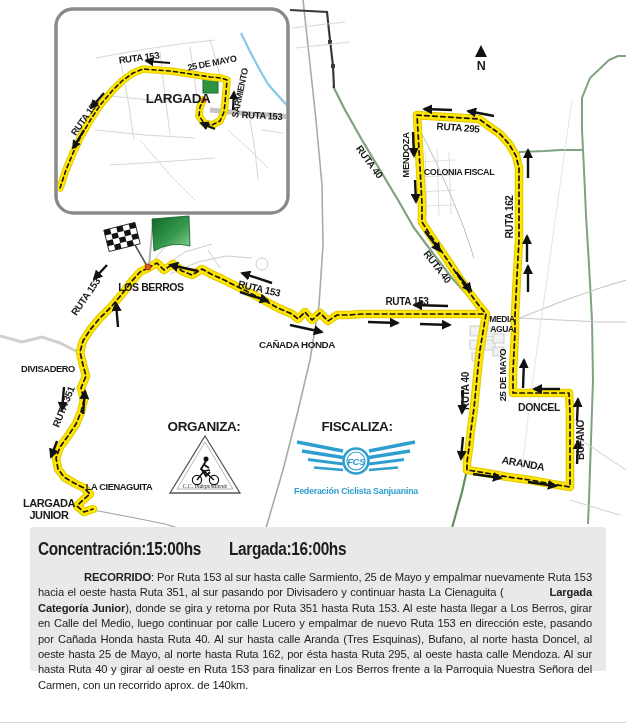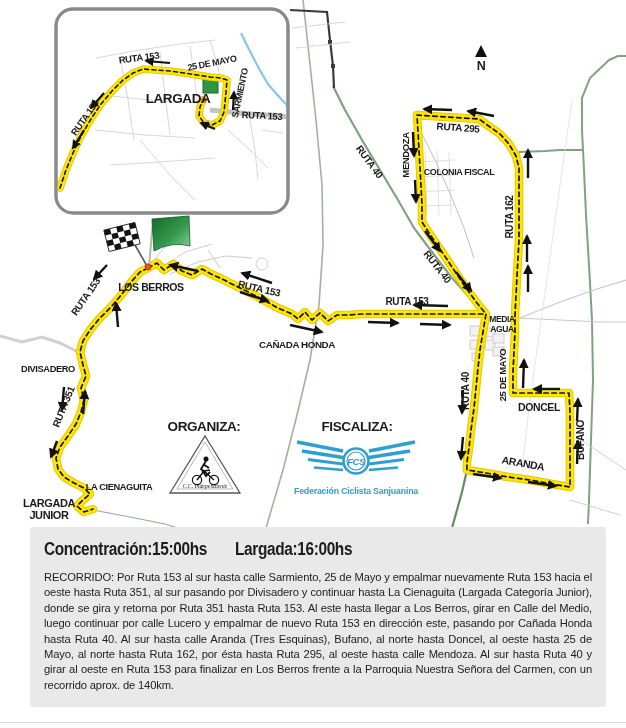--- a/index.html
+++ b/index.html
@@ -1,30 +1,30 @@
 <!DOCTYPE html>
 <html><head>
 <meta charset="utf-8">
 <style>
   html,body{margin:0;padding:0;background:#ffffff;}
   .stage{position:relative;width:626px;height:728px;background:#fff;overflow:hidden;
          font-family:"Liberation Sans",sans-serif;}
   svg{position:absolute;top:0;left:0;}
   .mlabel{font-family:"Liberation Sans",sans-serif;font-weight:bold;fill:#1a1a1a;letter-spacing:-0.4px;}
   .heavy{font-weight:900;}
-  .info-box{position:absolute;left:30px;top:527px;width:576px;height:180px;background:#e9e9e9;
-            border-radius:3px;padding:12px 14px 0 14px;box-sizing:border-box;color:#1c1c1c;}
+  .info-box{position:absolute;left:30px;top:527px;width:576px;height:144px;background:#e9e9e9;
+            border-radius:3px;padding:12px 14px 0 8px;box-sizing:border-box;color:#1c1c1c;}
   .info-heading{font-weight:900;font-size:17.5px;letter-spacing:-0.4px;white-space:nowrap;}
   .info-heading span{display:inline-block;transform:scaleX(0.88);transform-origin:0 50%;}
   .info-heading .gap{margin-left:6px;}
   .info-sub{margin-top:4px;font-weight:bold;font-size:11.6px;letter-spacing:-0.3px;
             display:inline-block;transform:scaleX(0.94);transform-origin:0 50%;}
   .recorrido{margin:10px 0 0 0;font-size:11.2px;line-height:15.4px;text-align:justify;
              color:#222;letter-spacing:-0.15px;}
-  .recorrido b{font-weight:400;}
+  .recorrido b{font-weight:700;margin-left:46px;}
   .bottom-rule{position:absolute;left:0;top:722px;width:626px;height:1px;background:#d9d9d9;}
 </style>
 </head>
 <body>
 
 <div class="stage">
 
 <svg width="626" height="528" viewBox="0 0 626 528" xmlns="http://www.w3.org/2000/svg">
   <defs>
     <marker id="ah" viewBox="0 0 8 8" refX="6.5" refY="4" markerWidth="4.2" markerHeight="4.2" orient="auto">

